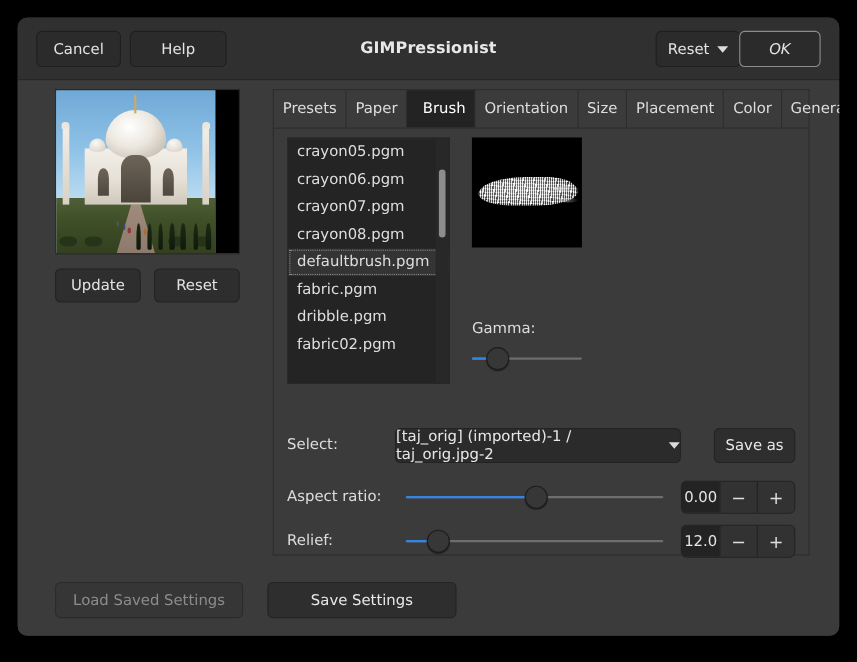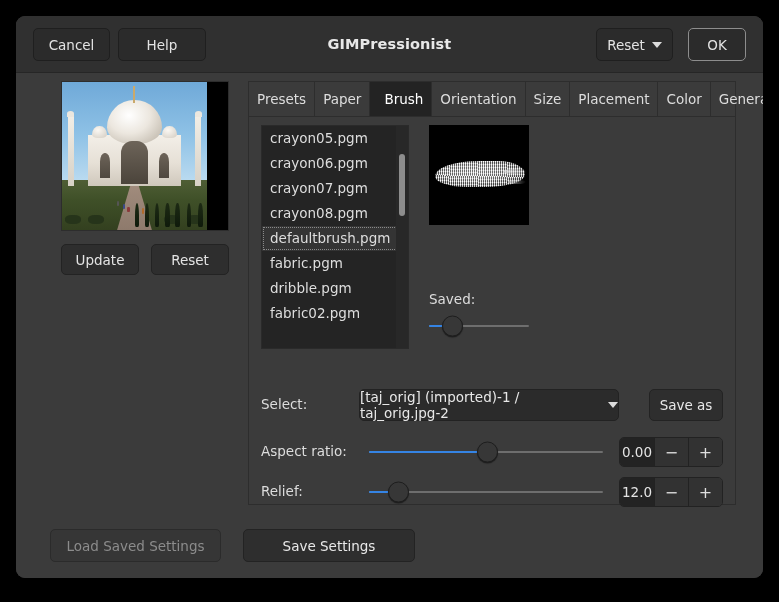--- a/index.html
+++ b/index.html
@@ -56,21 +56,21 @@
     display: flex;
     align-items: center;
     justify-content: center;
     box-sizing: border-box;
     cursor: pointer;
     user-select: none;
   }
   #btn-cancel { left: 17px;  width: 77px; }
   #btn-help   { left: 102px; width: 88px; }
   #btn-reset  { right: 90px; width: 77px; gap: 7px; }
-  #btn-ok     { right: 17px; width: 58px; border-color: #8d8d8d; }
+  #btn-ok     { right: 17px; width: 74px; border-color: #8d8d8d; font-style: italic; }
   .caret {
     width: 0; height: 0;
     border-left: 5px solid transparent;
     border-right: 5px solid transparent;
     border-top: 6px solid #dcdcdc;
     display: inline-block;
   }
 
   
   #body {
@@ -78,21 +78,20 @@
     height: 505px;
     background: #3b3b3b;
   }
 
   
   #left-col {
     position: absolute;
     left: 34px;
     top: 8px;
     width: 168px;
-    margin-left: 11px;
   }
   #preview-frame {
     width: 168px;
     height: 150px;
     background: #000;
     border: 1px solid #2d2d2d;
     box-sizing: border-box;
     position: relative;
     overflow: hidden;
   }
@@ -606,21 +605,21 @@
             <div id="brush-thumb"></div>
           </div>
         </div>
 
         <div id="brush-preview">
           <div class="stroke"></div>
           <div class="stroke-tail"></div>
           <div class="stroke-tail2"></div>
         </div>
 
-        <div id="gamma-label">Saved:</div>
+        <div id="gamma-label">Gamma:</div>
         <div id="gamma-slider">
           <div class="track"></div>
           <div class="track-fill" id="gamma-fill" style="width: 22px;"></div>
           <div class="handle" id="gamma-handle" style="left: 22px;"></div>
         </div>
 
         <div id="select-row">
           <div id="select-label">Select:</div>
           <div id="select-combo">
             <span>[taj_orig] (imported)-1 / taj_orig.jpg-2</span>

